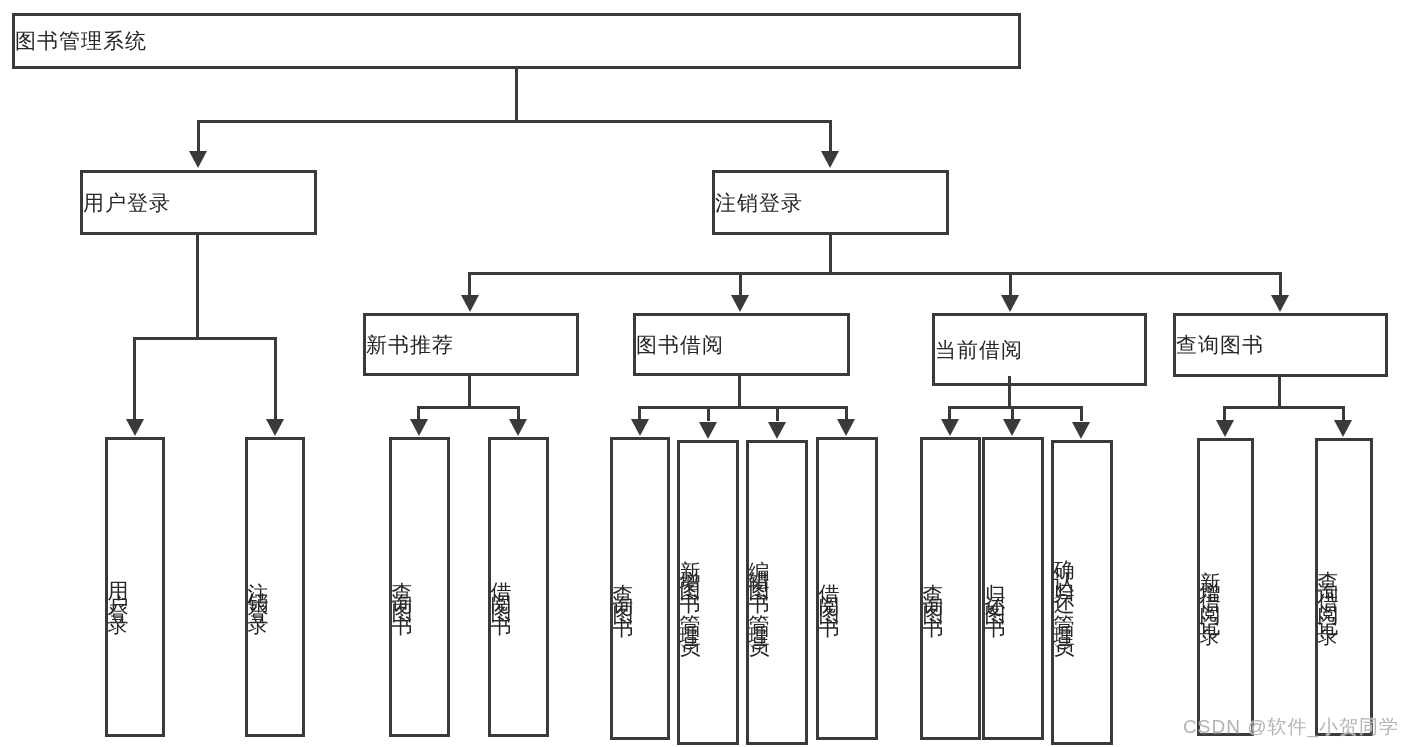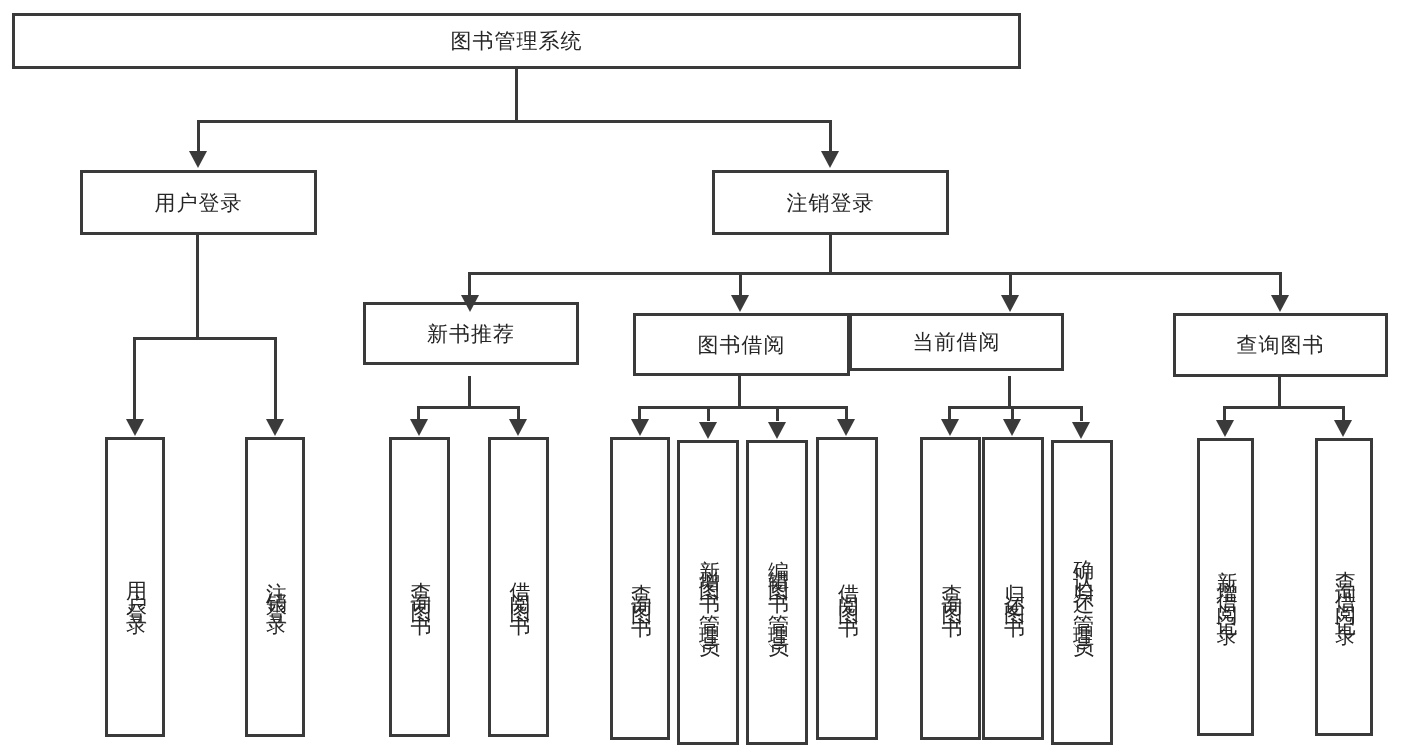--- a/index.html
+++ b/index.html
@@ -8,21 +8,21 @@
     --bg:#ffffff;
     --wm-color:#b3b3b3;
   }
   html,body{margin:0;padding:0;background:var(--bg);}
   #canvas{
     position:relative;width:1405px;height:747px;background:var(--bg);
     overflow:hidden;font-family:"Liberation Sans",sans-serif;color:var(--text);
   }
   .node{
     position:absolute;box-sizing:border-box;border:3px solid var(--line);
-    background:var(--bg);display:flex;align-items:center;justify-content:center;font-family:Liberation Mono, monospace;
+    background:var(--bg);display:flex;align-items:center;justify-content:flex-start;
   }
   .node .hlabel{font-size:21px;letter-spacing:1px;color:var(--text);white-space:nowrap;}
   .leaf .vtext{
     writing-mode:vertical-rl;text-orientation:mixed;
     font-size:21px;letter-spacing:11px;line-height:1;color:var(--text);white-space:nowrap;
   }
   .vline{position:absolute;width:3px;background:var(--line);}
   .hline{position:absolute;height:3px;background:var(--line);}
   .arr{
     position:absolute;width:0;height:0;
@@ -44,29 +44,29 @@
   </div>
 
   <div class="node" style="left:80px;top:170px;width:237px;height:65px;">
     <span class="hlabel">用户登录</span>
   </div>
 
   <div class="node" style="left:712px;top:170px;width:237px;height:65px;">
     <span class="hlabel">注销登录</span>
   </div>
 
-  <div class="node" style="left:363px;top:302px;width:216px;height:63px;">
+  <div class="node" style="left:363px;top:313px;width:216px;height:63px;">
     <span class="hlabel">新书推荐</span>
   </div>
 
   <div class="node" style="left:633px;top:313px;width:217px;height:63px;">
     <span class="hlabel">图书借阅</span>
   </div>
 
-  <div class="node" style="left:849px;top:313px;width:215px;height:58px;">
+  <div class="node" style="left:932px;top:313px;width:215px;height:73px;">
     <span class="hlabel">当前借阅</span>
   </div>
 
   <div class="node" style="left:1173px;top:313px;width:215px;height:64px;">
     <span class="hlabel">查询图书</span>
   </div>
 
   <div class="node leaf" style="left:105px;top:437px;width:60px;height:300px;">
     <span class="vtext">用户登录</span>
   </div>
@@ -163,13 +163,14 @@
   <div class="vline" style="left:1080px;top:406px;height:15px;"></div>
   <div class="arr" style="left:1072px;top:422px;"></div>
 
   <div class="vline" style="left:1278px;top:377px;height:31px;"></div>
   <div class="hline" style="left:1223px;top:406px;width:122px;"></div>
   <div class="vline" style="left:1223px;top:406px;height:16px;"></div>
   <div class="arr" style="left:1216px;top:420px;"></div>
   <div class="vline" style="left:1342px;top:406px;height:16px;"></div>
   <div class="arr" style="left:1334px;top:420px;"></div>
 
+  <div id="watermark">CSDN @软件_小贺同学</div>
 </div>
 
 </body></html>

